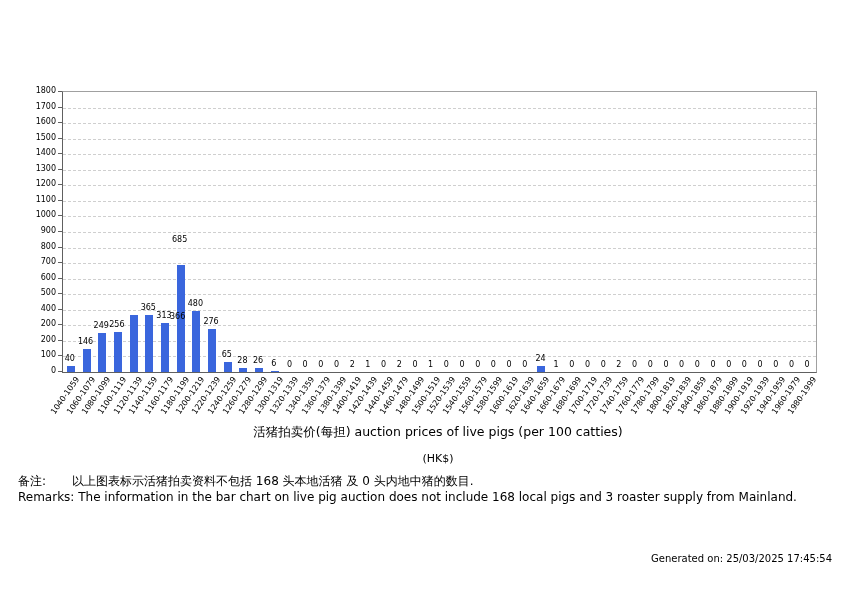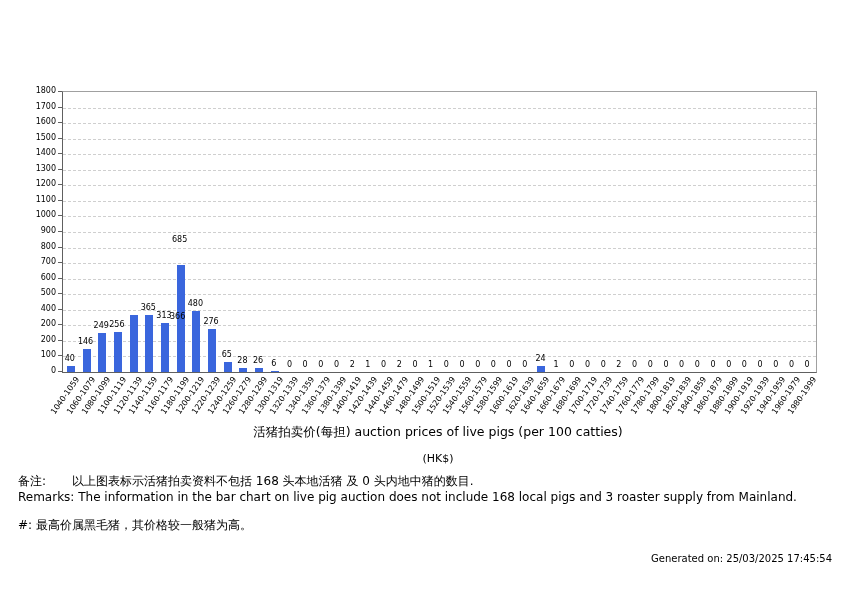--- a/index.html
+++ b/index.html
@@ -250,17 +250,16 @@
       </div>
   </div>
 
   <div class="x-axis-title" style="top:424px;">活猪拍卖价(每担) auction prices of live pigs (per 100 catties)</div>
   <div class="x-axis-unit" style="top:452px;">(HK$)</div>
 
   <div class="remark" style="top:473px;">
     <span>备注:</span><span class="gap"></span><span>以上图表标示活猪拍卖资料不包括 168 头本地活猪 及 0 头内地中猪的数目.</span>
   </div>
   <div class="remark" style="top:490px;">Remarks: The information in the bar chart on live pig auction does not include 168 local pigs and 3 roaster supply from Mainland.</div>
-  <div class="remark" style="top:517px;">#: 最高价属黑毛猪，其价格较一般猪为高。</div>
 
   <div class="generated">Generated on: 25/03/2025 17:45:54</div>
 
 </div>
 
 </body></html>

